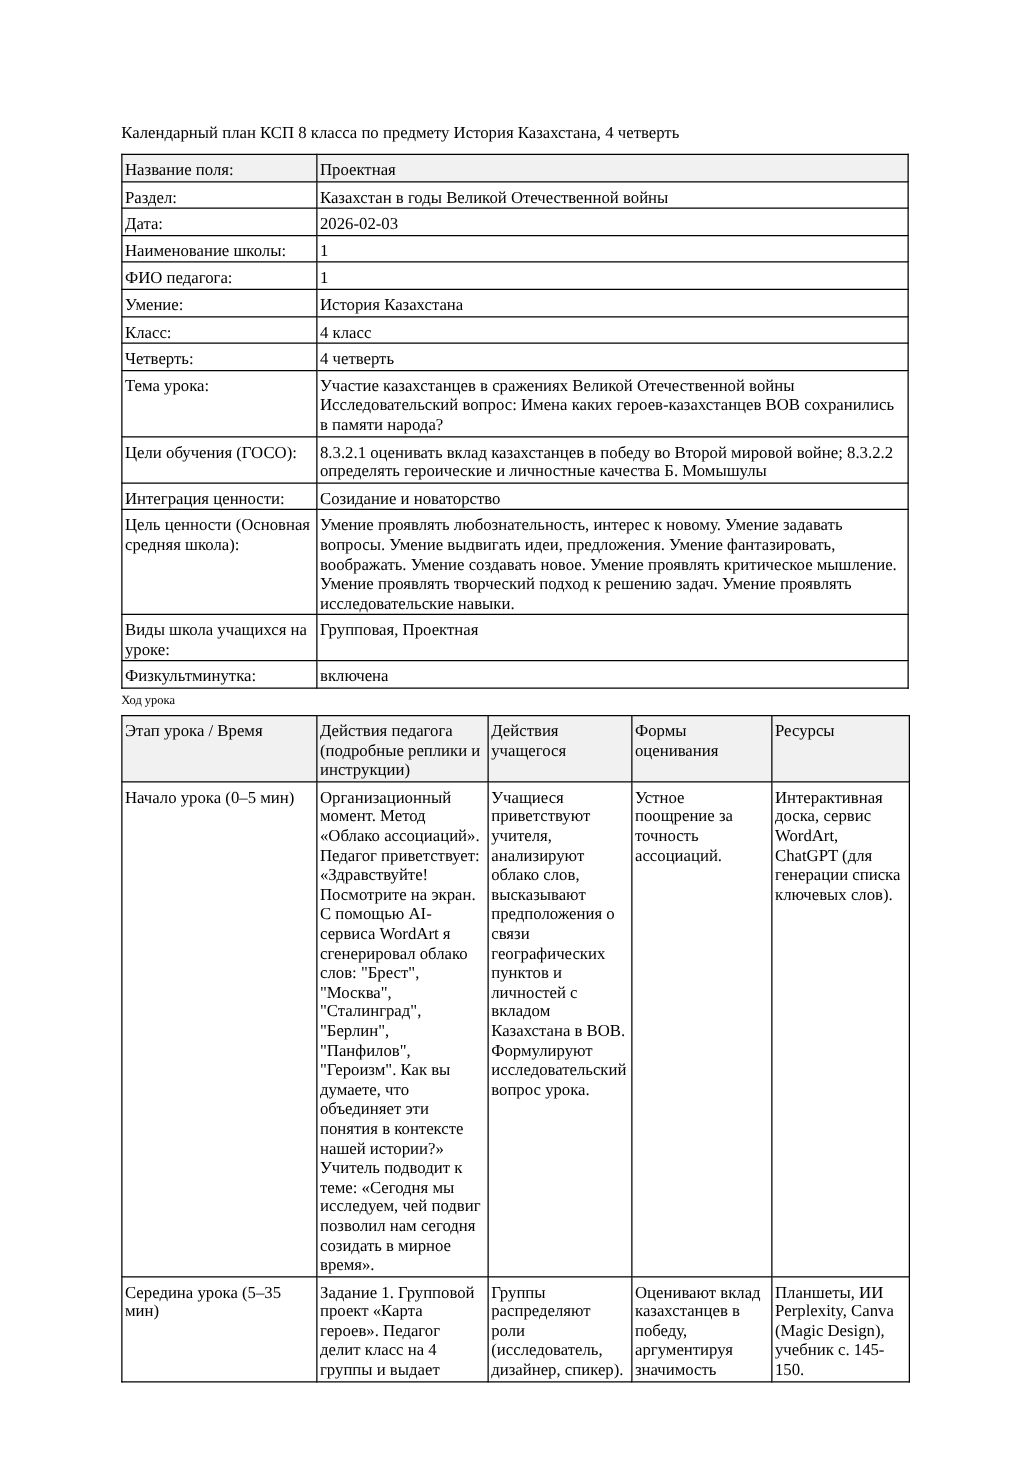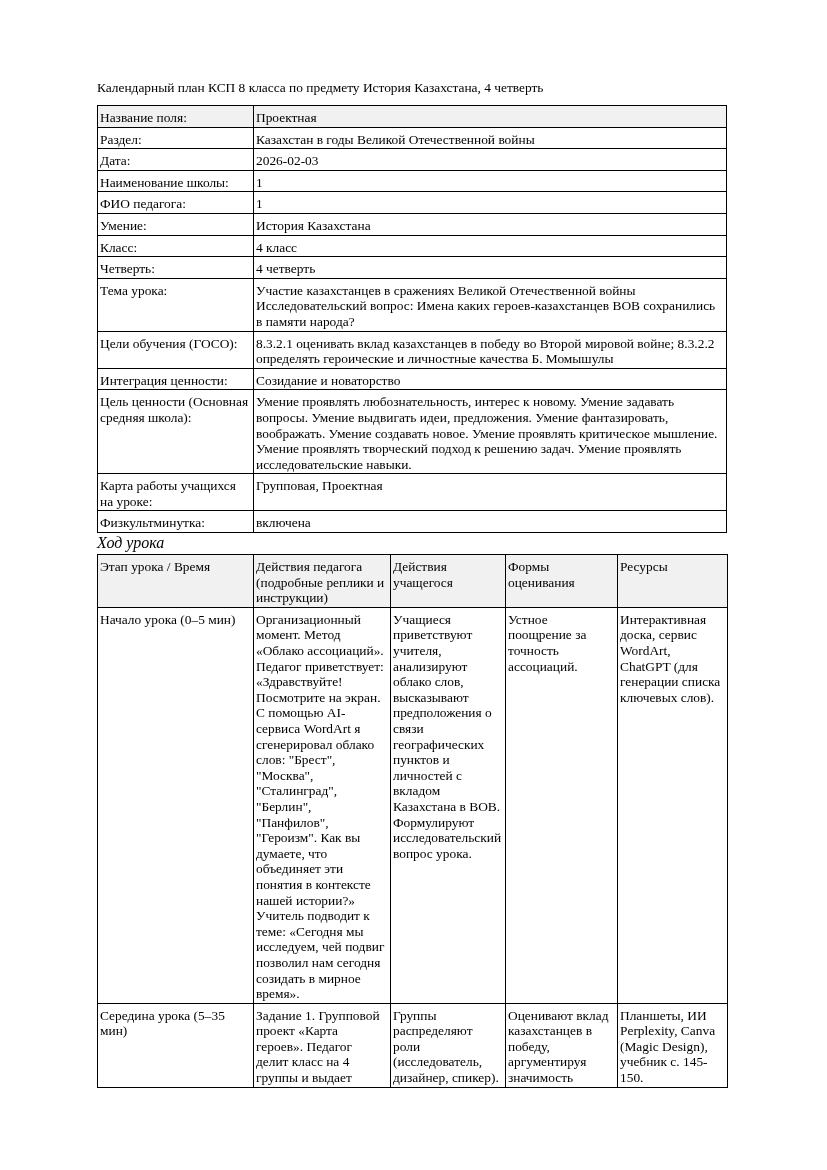--- a/index.html
+++ b/index.html
@@ -8,21 +8,21 @@
     width: 827px;
     height: 1170px;
     background: #ffffff;
     font-family: "Liberation Serif", serif;
     color: #000000;
     overflow: hidden;
   }
   .content {
     position: absolute;
     left: 97px;
-    top: 80px;
+    top: 98px;
     width: 630px;
   }
   .doc-title {
     font-size: 13.4px;
     line-height: 16px;
     margin: 0 0 9px 0;
     white-space: nowrap;
   }
   table {
     border-collapse: collapse;
@@ -39,24 +39,23 @@
     box-sizing: border-box;
   }
   .header-row td { background: #f1f1f1; }
   .info-table td.col-label { width: 156px; }
   .flow-table td.c1 { width: 156px; }
   .flow-table td.c2 { width: 137px; }
   .flow-table td.c3 { width: 115px; }
   .flow-table td.c4 { width: 112px; }
   .flow-table td.c5 { width: 110px; }
   .section-title {
-    font-size: 16px;
+    font-size: 10px;
     line-height: 16px;
     margin: 2px 0 3px 0;
-    font-style: italic;
   }
 </style>
 </head>
 <body>
 
 <div class="page">
   <div class="content">
 
     <div class="doc-title">Календарный план КСП 8 класса по предмету История Казахстана, 4 четверть</div>
 
@@ -104,21 +103,21 @@
         </tr>
         <tr>
           <td class="col-label">Интеграция ценности:</td>
           <td>Созидание и новаторство</td>
         </tr>
         <tr>
           <td class="col-label">Цель ценности (Основная средняя школа):</td>
           <td>Умение проявлять любознательность, интерес к новому. Умение задавать вопросы. Умение выдвигать идеи, предложения. Умение фантазировать, воображать. Умение создавать новое. Умение проявлять критическое мышление. Умение проявлять творческий подход к решению задач. Умение проявлять исследовательские навыки.</td>
         </tr>
         <tr>
-          <td class="col-label">Карта работы учащихся на уроке:</td>
+          <td class="col-label">Виды школа учащихся на уроке:</td>
           <td>Групповая, Проектная</td>
         </tr>
         <tr>
           <td class="col-label">Физкультминутка:</td>
           <td>включена</td>
         </tr>
       </tbody>
     </table>
 
     <div class="section-title">Ход урока</div>

